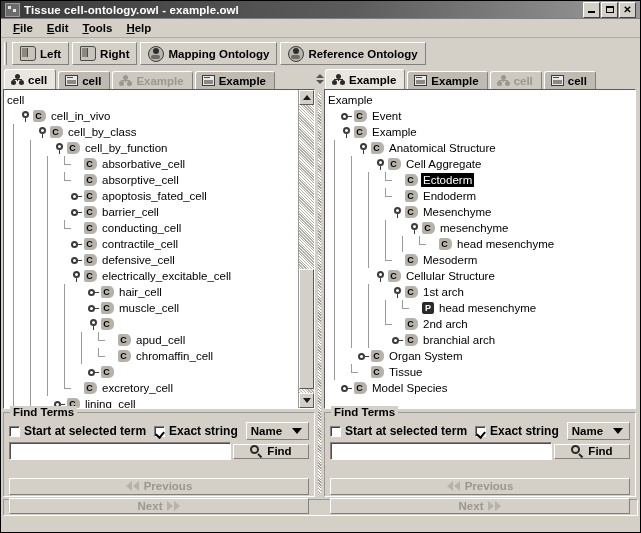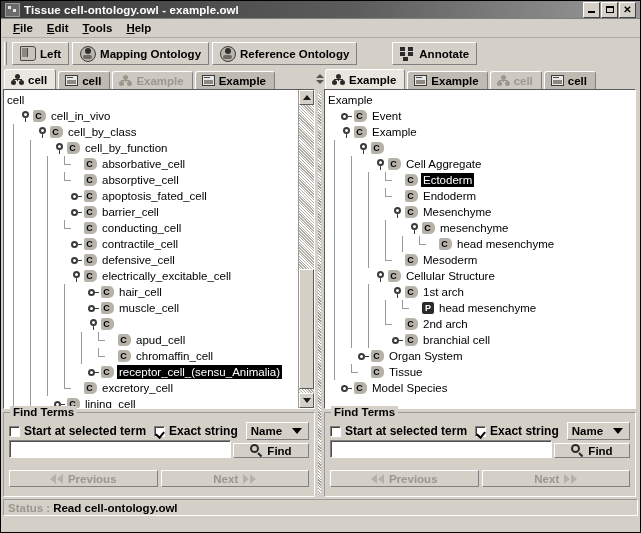--- a/index.html
+++ b/index.html
@@ -327,21 +327,21 @@
     border-top:1px solid #ffffff;border-left:1px solid #ffffff;
     border-right:1px solid #808080;border-bottom:1px solid #808080;
     padding-left:4px;box-sizing:border-box;
     font-size:11.5px;font-weight:bold;color:#000;
     justify-content:space-between;
   }
   .combo .arrow{
     width:0;height:0;border-left:5px solid transparent;border-right:5px solid transparent;
     border-top:6px solid #000;margin-right:6px;
   }
-  .frow2{display:flex;align-items:flex-end;height:14px;margin-bottom:12px;}
+  .frow2{display:flex;align-items:center;height:14px;margin-bottom:20px;}
   .textinput{
     flex:1;background:#ffffff;
     border-top:1px solid #808080;border-left:1px solid #808080;
     border-right:1px solid #ffffff;border-bottom:1px solid #ffffff;
     box-shadow:inset 1px 1px 0 #505050;
     box-sizing:border-box;
     font-size:11.5px;padding:2px 3px;color:#000;
     outline:none;
   }
   .findbtn{
@@ -354,21 +354,21 @@
   }
   .ico-mag{width:13px;height:13px;position:relative;flex:none;}
   .ico-mag:before{
     content:"";position:absolute;left:0;top:0;width:9px;height:9px;border-radius:50%;
     border:2px solid #2a2a2a;box-sizing:border-box;
   }
   .ico-mag:after{
     content:"";position:absolute;left:8px;top:8px;width:5px;height:2px;background:#2a2a2a;
     transform:rotate(45deg);transform-origin:left center;
   }
-  .frow3{display:flex;height:17px;gap:3px;}
+  .frow3{display:flex;height:36px;gap:3px;flex-direction:column;}
   .navbtn{
     flex:1;display:flex;align-items:center;justify-content:center;gap:5px;
     background:#d4d0c8;
     border-top:1px solid #ffffff;border-left:1px solid #ffffff;
     border-right:1px solid #808080;border-bottom:1px solid #808080;
     font-size:11.5px;font-weight:bold;color:#9b978f;box-sizing:border-box;
   }
   .dbl{display:flex;align-items:center;gap:1px;}
   .dbl .t{width:0;height:0;border-top:5px solid transparent;border-bottom:5px solid transparent;}
   .dbl .lt{border-right:6px solid #b6b2aa;}
@@ -416,41 +416,35 @@
   </div>
 
   <div class="toolbar">
     <div class="grip"></div>
 
     <div class="tbtn">
       <span class="ico-door"></span>
       <span>Left</span>
     </div>
 
+    <div class="tbtn">
+      <span class="ico-door"></span>
+      <span>Right</span>
+    </div>
 
     <div class="tbtn">
       <span class="ico-globe"></span>
       <span>Mapping Ontology</span>
     </div>
 
     <div class="tbtn">
       <span class="ico-globe"></span>
       <span>Reference Ontology</span>
     </div>
 
-    <div class="tbtn spaced">
-      <span class="ico-annot">
-          <i class="b1"></i>
-          <i class="b2"></i>
-          <i class="b3"></i>
-          <i class="b4"></i>
-          <i class="b5"></i>
-        </span>
-      <span>Annotate</span>
-    </div>
   </div>
 
   <div class="main">
 
     <div class="pane">
       <div class="tabs">
         <div class="tab active">
           <span class="ico-tree">
               <i class="n1"></i>
               <i class="n2"></i>
@@ -690,21 +684,20 @@
               <div class="guides" style="width: 81px;">
                 <span class="v" style="left: 7px;"></span>
                 <span class="v" style="left: 24px;"></span>
                 <span class="v" style="left: 41px;"></span>
                 <span class="v" style="left: 58px;"></span>
               </div>
               <span class="handle collapsed"></span>
               <span class="cbadge">
                 <span>C</span>
               </span>
-              <span class="lbl">receptor_cell_(sensu_Animalia)</span>
             </div>
             <div class="node">
               <div class="guides" style="width: 64px;">
                 <span class="v" style="left: 7px;"></span>
                 <span class="v" style="left: 24px;"></span>
                 <span class="v" style="left: 41px;"></span>
                 <span class="h" style="left: 58px; width: 7px;"></span>
                 <span class="v" style="left: 58px; top: 0px; bottom: 8px;"></span>
               </div>
               <span class="handle "></span>
@@ -836,20 +829,21 @@
               <span class="lbl">Example</span>
             </div>
             <div class="node">
               <div class="guides" style="width: 30px;">
                 <span class="v" style="left: 7px;"></span>
               </div>
               <span class="handle expanded"></span>
               <span class="cbadge">
                 <span>C</span>
               </span>
+              <span class="lbl">Anatomical Structure</span>
             </div>
             <div class="node">
               <div class="guides" style="width: 47px;">
                 <span class="v" style="left: 7px;"></span>
                 <span class="v" style="left: 24px;"></span>
               </div>
               <span class="handle expanded"></span>
               <span class="cbadge">
                 <span>C</span>
               </span>
@@ -993,21 +987,21 @@
             <div class="node">
               <div class="guides" style="width: 64px;">
                 <span class="v" style="left: 7px;"></span>
                 <span class="v" style="left: 24px;"></span>
                 <span class="v" style="left: 41px;"></span>
               </div>
               <span class="handle collapsed"></span>
               <span class="cbadge">
                 <span>C</span>
               </span>
-              <span class="lbl">branchial cell</span>
+              <span class="lbl">branchial arch</span>
             </div>
             <div class="node">
               <div class="guides" style="width: 30px;">
                 <span class="v" style="left: 7px;"></span>
               </div>
               <span class="handle collapsed"></span>
               <span class="cbadge">
                 <span>C</span>
               </span>
               <span class="lbl">Organ System</span>

